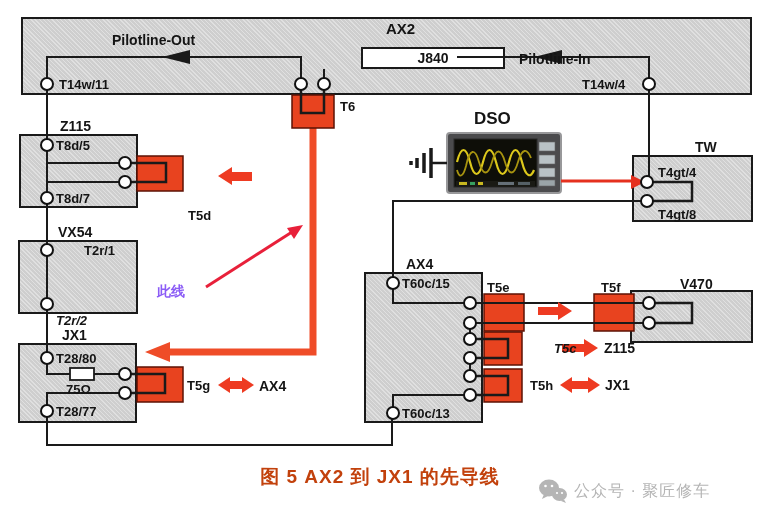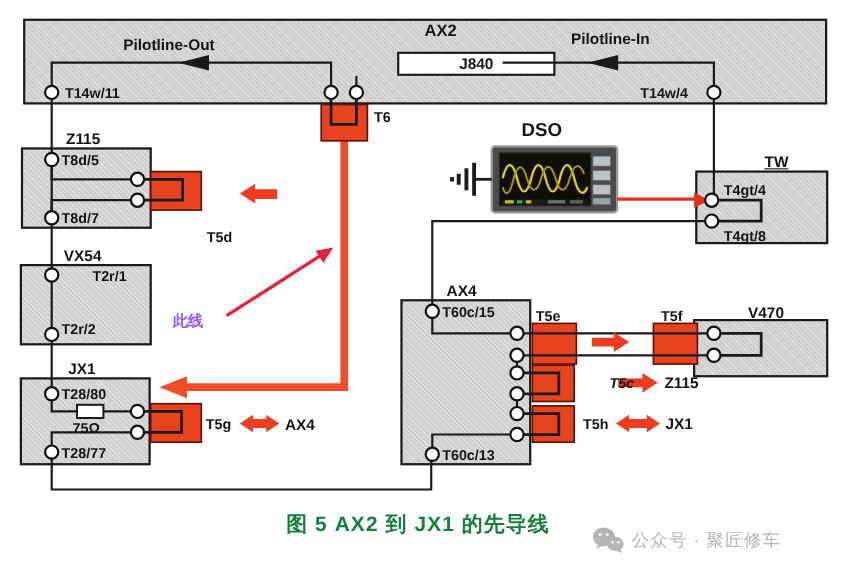--- a/index.html
+++ b/index.html
@@ -17,21 +17,21 @@
   }
   .lbl{
     position:absolute;font-weight:700;color:#141414;white-space:nowrap;line-height:1;
   }
   .s13{font-size:13px;} .s14{font-size:14px;} .s15{font-size:15px;} .s17{font-size:17px;}
   .red-lbl{color:#8b5cf6;}
   .svg-layer{position:absolute;left:0;top:0;z-index:5;}
   .lbl-layer-item{z-index:6;}
   .caption{
     position:absolute;left:170px;top:464px;width:420px;text-align:center;
-    font-size:19px;font-weight:700;color:#15803d;z-index:6;letter-spacing:1px;
+    font-size:19px;font-weight:700;color:#c2410c;z-index:6;letter-spacing:1px;
   }
   .watermark{
     position:absolute;left:538px;top:478px;display:flex;align-items:center;gap:6px;
     color:#b5b5b5;font-size:16px;font-weight:400;z-index:6;letter-spacing:1px;
   }
 </style>
 </head>
 <body>
 
 <div class="stage">
@@ -175,46 +175,46 @@
         <circle cx="470" cy="395" r="6"></circle>
       <circle cx="647" cy="182" r="6"></circle>
         <circle cx="647" cy="201" r="6"></circle>
       <circle cx="649" cy="303" r="6"></circle>
         <circle cx="649" cy="323" r="6"></circle>
     </g>
   </svg>
 
   <div class="lbl s15 lbl-layer-item" style="left:370px;top:21px;margin-left:16px;">AX2</div>
   <div class="lbl s14 lbl-layer-item" style="left:112px;top:33px;">Pilotline-Out</div>
-  <div class="lbl s14 lbl-layer-item" style="left:519px;top:28px;text-align:center;">Pilotline-In</div>
+  <div class="lbl s14 lbl-layer-item" style="left:519px;top:52px;text-align:center;">Pilotline-In</div>
   <div class="lbl s13 lbl-layer-item" style="left:59px;top:78px;">T14w/11</div>
   <div class="lbl s13 lbl-layer-item" style="left:582px;top:78px;">T14w/4</div>
   <div class="lbl s13 lbl-layer-item" style="left:340px;top:100px;">T6</div>
 
   <div class="lbl s14 lbl-layer-item" style="left:60px;top:119px;">Z115</div>
   <div class="lbl s13 lbl-layer-item" style="left:56px;top:139px;">T8d/5</div>
   <div class="lbl s13 lbl-layer-item" style="left:56px;top:192px;">T8d/7</div>
   <div class="lbl s13 lbl-layer-item" style="left:188px;top:170px;margin-top:39px;">T5d</div>
 
   <div class="lbl s14 lbl-layer-item" style="left:58px;top:225px;">VX54</div>
   <div class="lbl s13 lbl-layer-item" style="left:56px;top:244px;margin-left:28px;">T2r/1</div>
-  <div class="lbl s13 lbl-layer-item" style="left:56px;top:293px;">T2r/2</div>
+  <div class="lbl s13 lbl-layer-item" style="left:56px;top:314px;font-style:italic;">T2r/2</div>
 
   <div class="lbl s14 red-lbl lbl-layer-item" style="left:157px;top:284px;">此线</div>
 
   <div class="lbl s14 lbl-layer-item" style="left:62px;top:328px;">JX1</div>
   <div class="lbl s13 lbl-layer-item" style="left:56px;top:352px;">T28/80</div>
   <div class="lbl s13 lbl-layer-item" style="left:66px;top:383px;">75Ω</div>
   <div class="lbl s13 lbl-layer-item" style="left:56px;top:405px;">T28/77</div>
   <div class="lbl s13 lbl-layer-item" style="left:187px;top:379px;">T5g</div>
   <div class="lbl s14 lbl-layer-item" style="left:259px;top:379px;">AX4</div>
 
   <div class="lbl s17 lbl-layer-item" style="left:474px;top:110px;">DSO</div>
 
-  <div class="lbl s14 lbl-layer-item" style="left:695px;top:140px;text-decoration:underline;">TW</div>
+  <div class="lbl s14 lbl-layer-item" style="left:695px;top:140px;">TW</div>
   <div class="lbl s13 lbl-layer-item" style="left:658px;top:166px;">T4gt/4</div>
   <div class="lbl s13 lbl-layer-item" style="left:658px;top:208px;">T4gt/8</div>
 
   <div class="lbl s14 lbl-layer-item" style="left:406px;top:257px;">AX4</div>
   <div class="lbl s13 lbl-layer-item" style="left:402px;top:277px;">T60c/15</div>
   <div class="lbl s13 lbl-layer-item" style="left:402px;top:407px;">T60c/13</div>
   <div class="lbl s13 lbl-layer-item" style="left:487px;top:281px;">T5e</div>
   <div class="lbl s13 lbl-layer-item" style="left:601px;top:281px;">T5f</div>
   <div class="lbl s13 lbl-layer-item" style="left:554px;top:342px;font-style:italic;">T5c</div>
   <div class="lbl s14 lbl-layer-item" style="left:604px;top:341px;">Z115</div>

